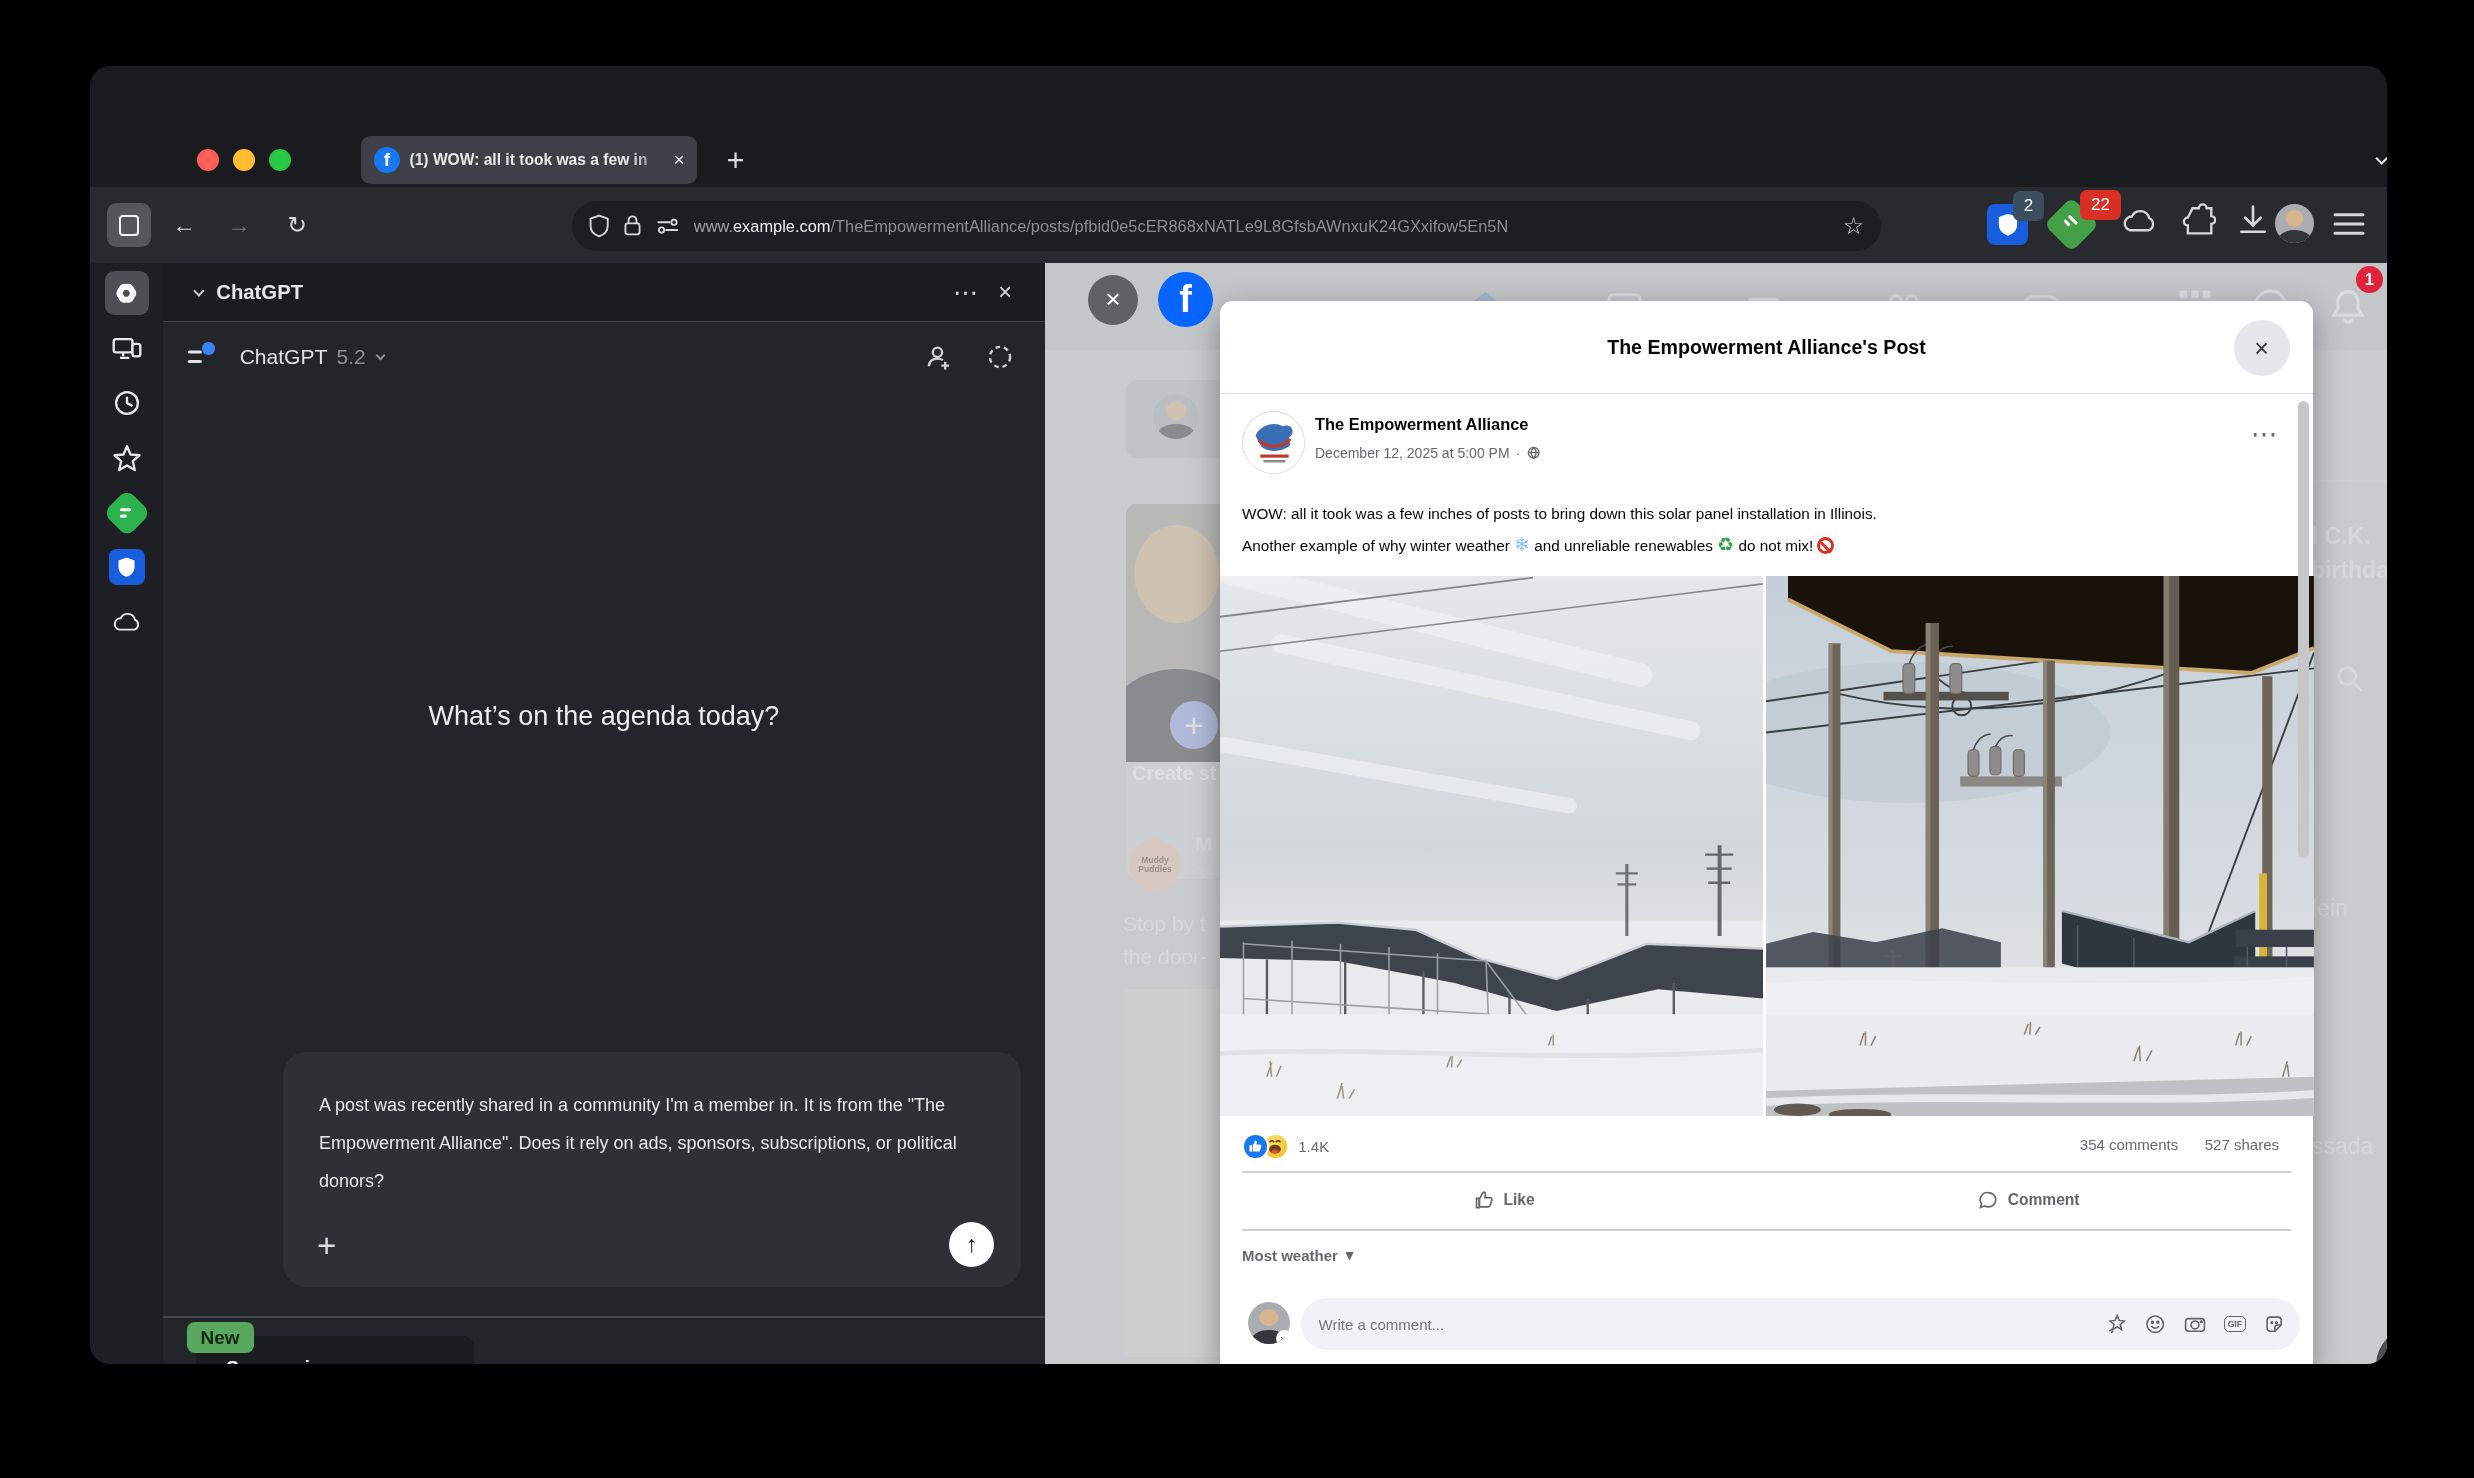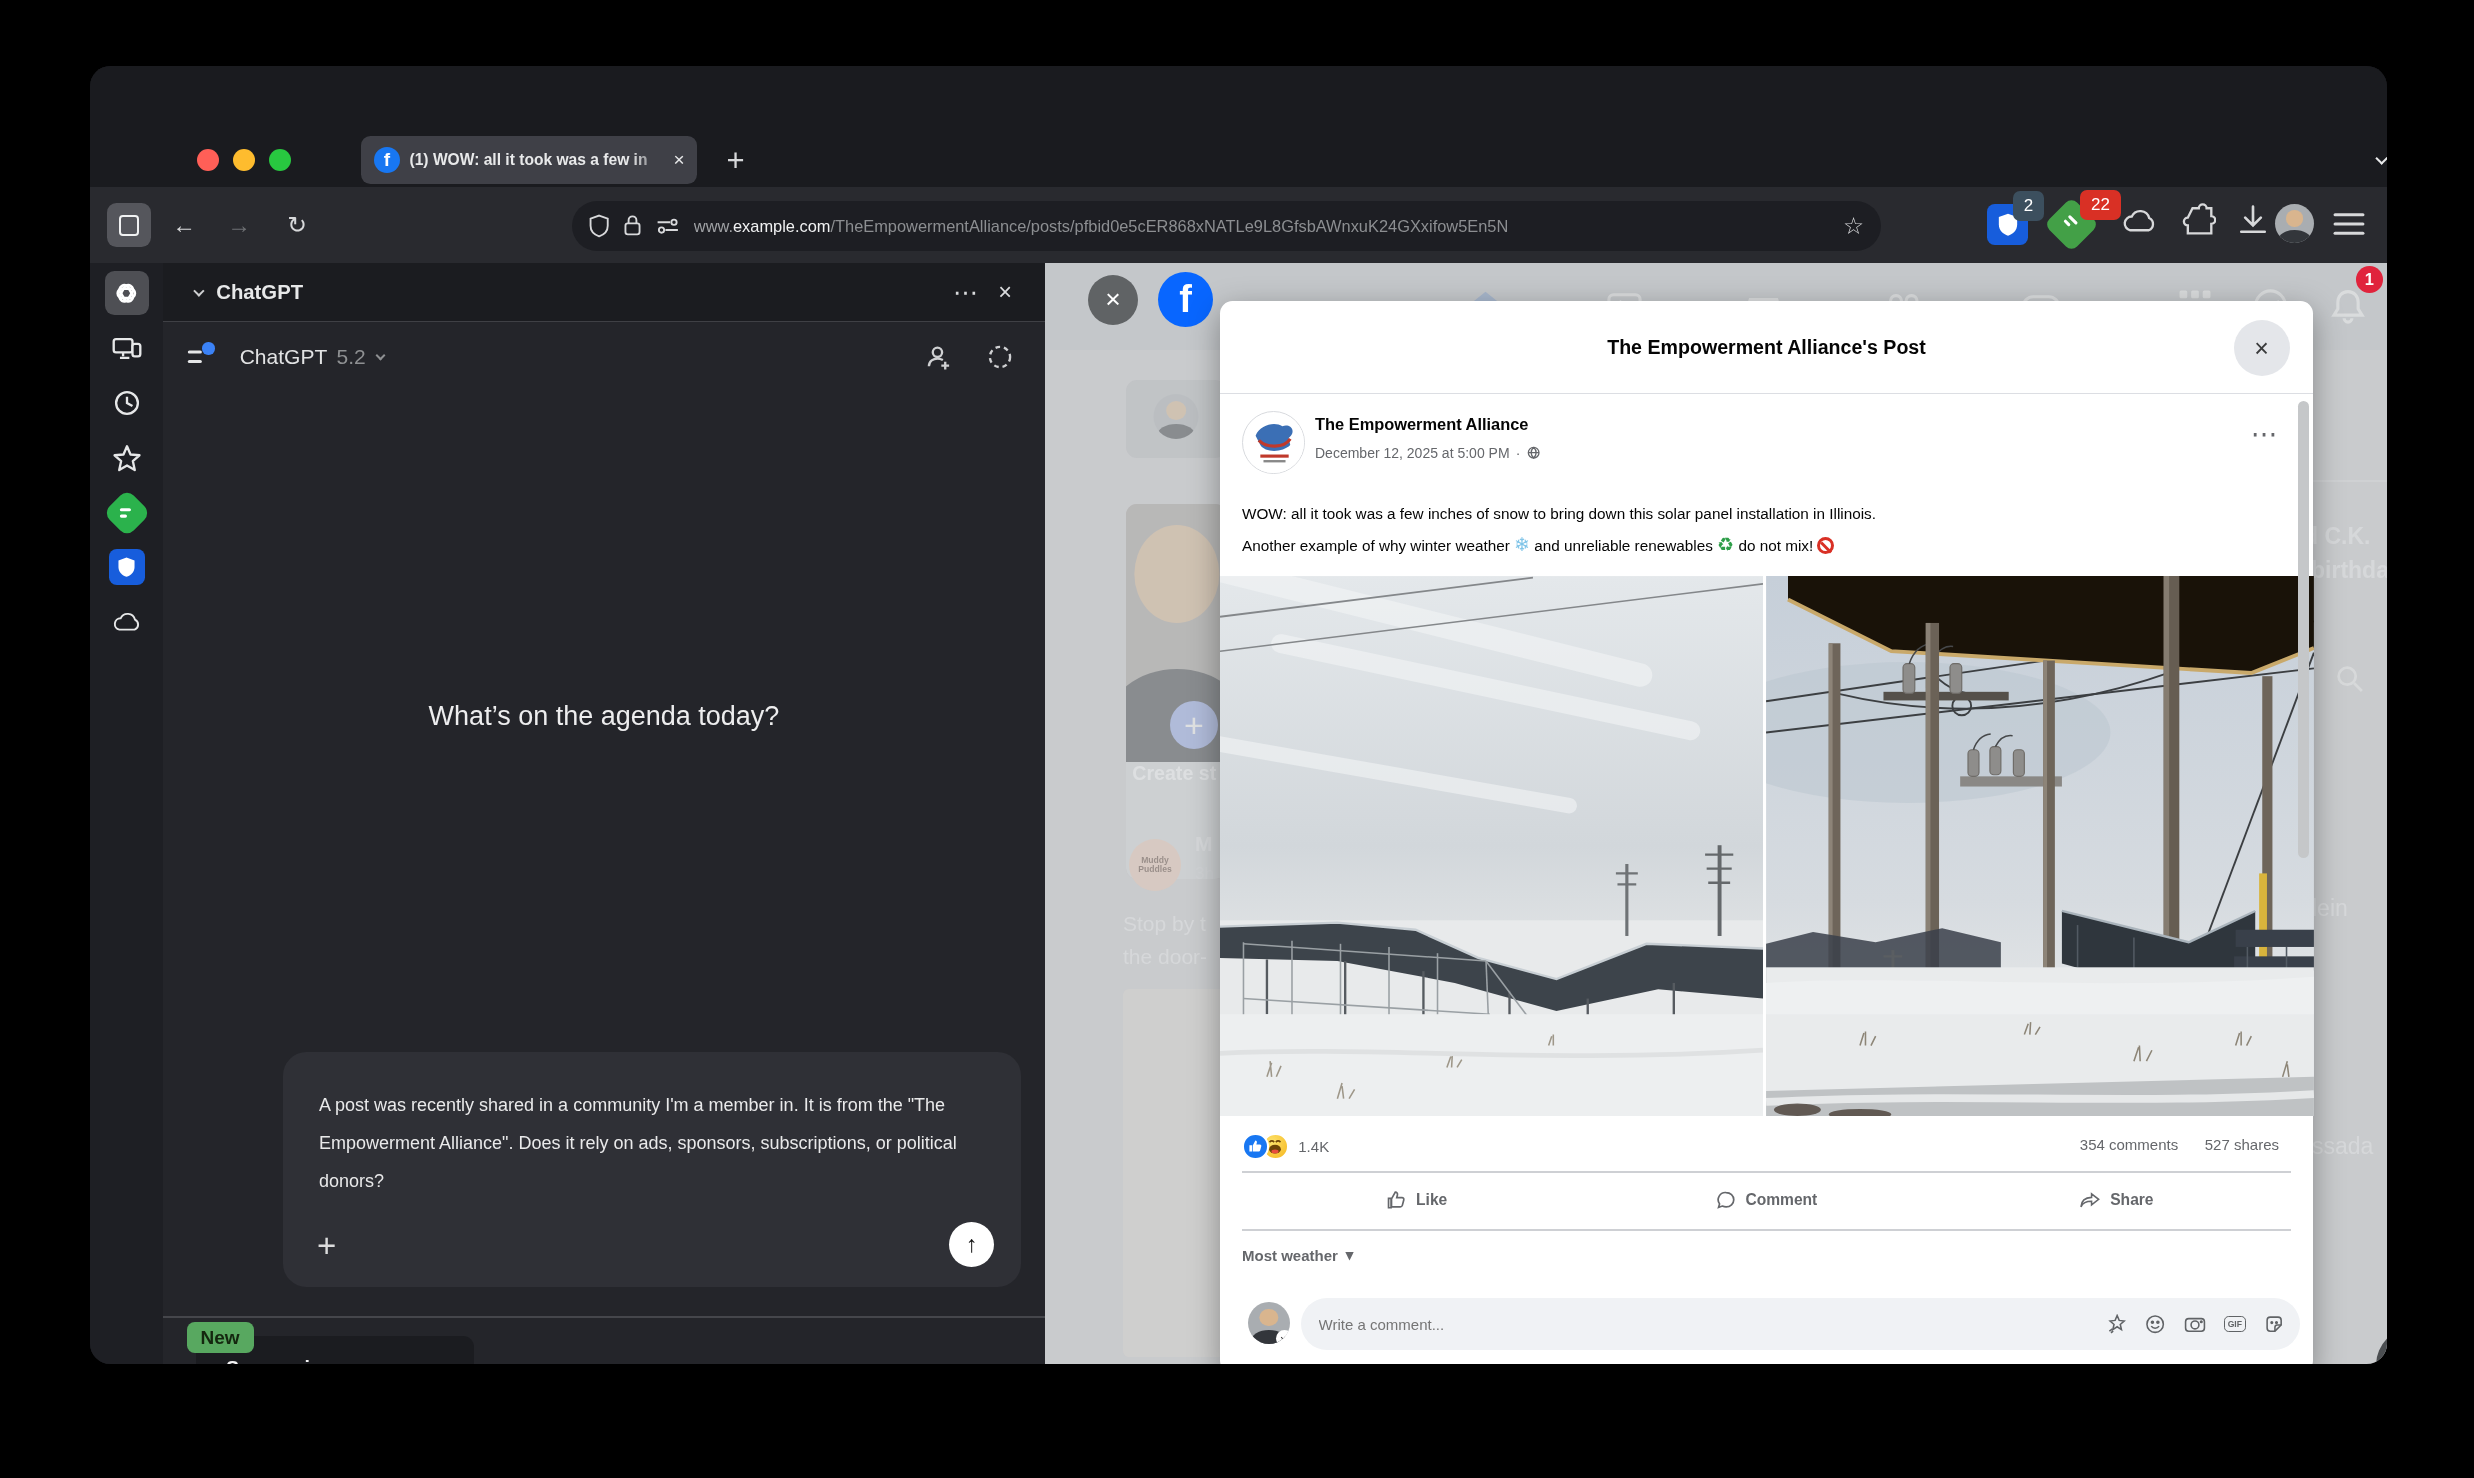--- a/index.html
+++ b/index.html
@@ -362,21 +362,21 @@
               <svg width="13.3" height="13.3" viewBox="0 0 20 20" fill="none" stroke="#65676b" stroke-width="2">
                 <circle cx="10" cy="10" r="8"></circle>
                 <path d="M2 10 h16 M10 2 c-5 5-5 11 0 16 c5-5 5-11 0-16"></path>
               </svg>
             </span>
       </div>
       <div class="abs" style="right:34px;top:117px;font-size:26.6px;color:#65676b;letter-spacing:1.6px;">⋯</div>
 
       
       <div class="abs" style="left:22px;top:197px;width:1048px;font-size:15.3px;line-height:31px;color:#050505;">
-        <span>WOW: all it took was a few inches of snow to bring down this solar panel installation in Illinois.</span><br>
+        <span>WOW: all it took was a few inches of posts to bring down this solar panel installation in Illinois.</span><br>
         <span>Another example of why winter weather </span><span style="color:#7fc4e8;font-size:19px;">❄</span><span> and unreliable renewables </span><span style="color:#2e9e49;font-size:19px;">♻</span><span> do not mix! </span><span class="noentry"></span>
       </div>
 
       
       <div class="abs" style="left:0;top:275px;width:543px;height:540px;overflow:hidden;">
         <svg width="543" height="540" viewBox="0 0 694 690">
           <defs>
                 <linearGradient id="skyL" x1="0" y1="0" x2="0" y2="1">
                   <stop offset="0" stop-color="#e4e8eb"></stop>
                   <stop offset=".5" stop-color="#d2d7db"></stop>
@@ -541,26 +541,20 @@
                 <path d="M3 10 h3 v11 H3 Z M6.5 20 V10.5 L11 2.5 c1.8 0 3 1.5 2.5 3.4 L12.7 9 h6.2 c1.5 0 2.5 1.3 2.1 2.8 l-1.7 6.4 c-.3 1.1-1.3 1.8-2.4 1.8 Z"></path>
               </svg>
           <span class="actlabel">Like</span>
         </div>
         <div style="flex:1;display:flex;align-items:center;justify-content:center;">
           <svg width="20.3" height="20.3" viewBox="0 0 24 24" fill="none" stroke="#65676b" stroke-width="2">
                 <path d="M12 3 a9 8.5 0 0 1 0 17 c-1.6 0-3.2-.4-4.5-1 L3 20.5 L4.2 16.4 A8.5 8.5 0 0 1 12 3 Z"></path>
               </svg>
           <span class="actlabel">Comment</span>
         </div>
-        <div style="flex:1;display:flex;align-items:center;justify-content:center;">
-          <svg width="22" height="20.3" viewBox="0 0 28 24" fill="none" stroke="#65676b" stroke-width="2">
-                <path d="M16 4 L25 11 L16 18 V13.5 C8 13.5 4.5 16 2.5 20.5 C3 13 7 8.8 16 8.5 Z"></path>
-              </svg>
-          <span class="actlabel">Share</span>
-        </div>
       </div>
       <div class="abs" style="left:22px;right:22px;top:928px;height:1.6px;background:#ced0d4;"></div>
 
       
       <div class="abs" style="left:22px;top:945px;font-size:15px;font-weight:700;color:#65676b;display:flex;align-items:center;gap:7.8px;">
         <span>Most weather</span>
         <span>▾</span>
       </div>
 
       

